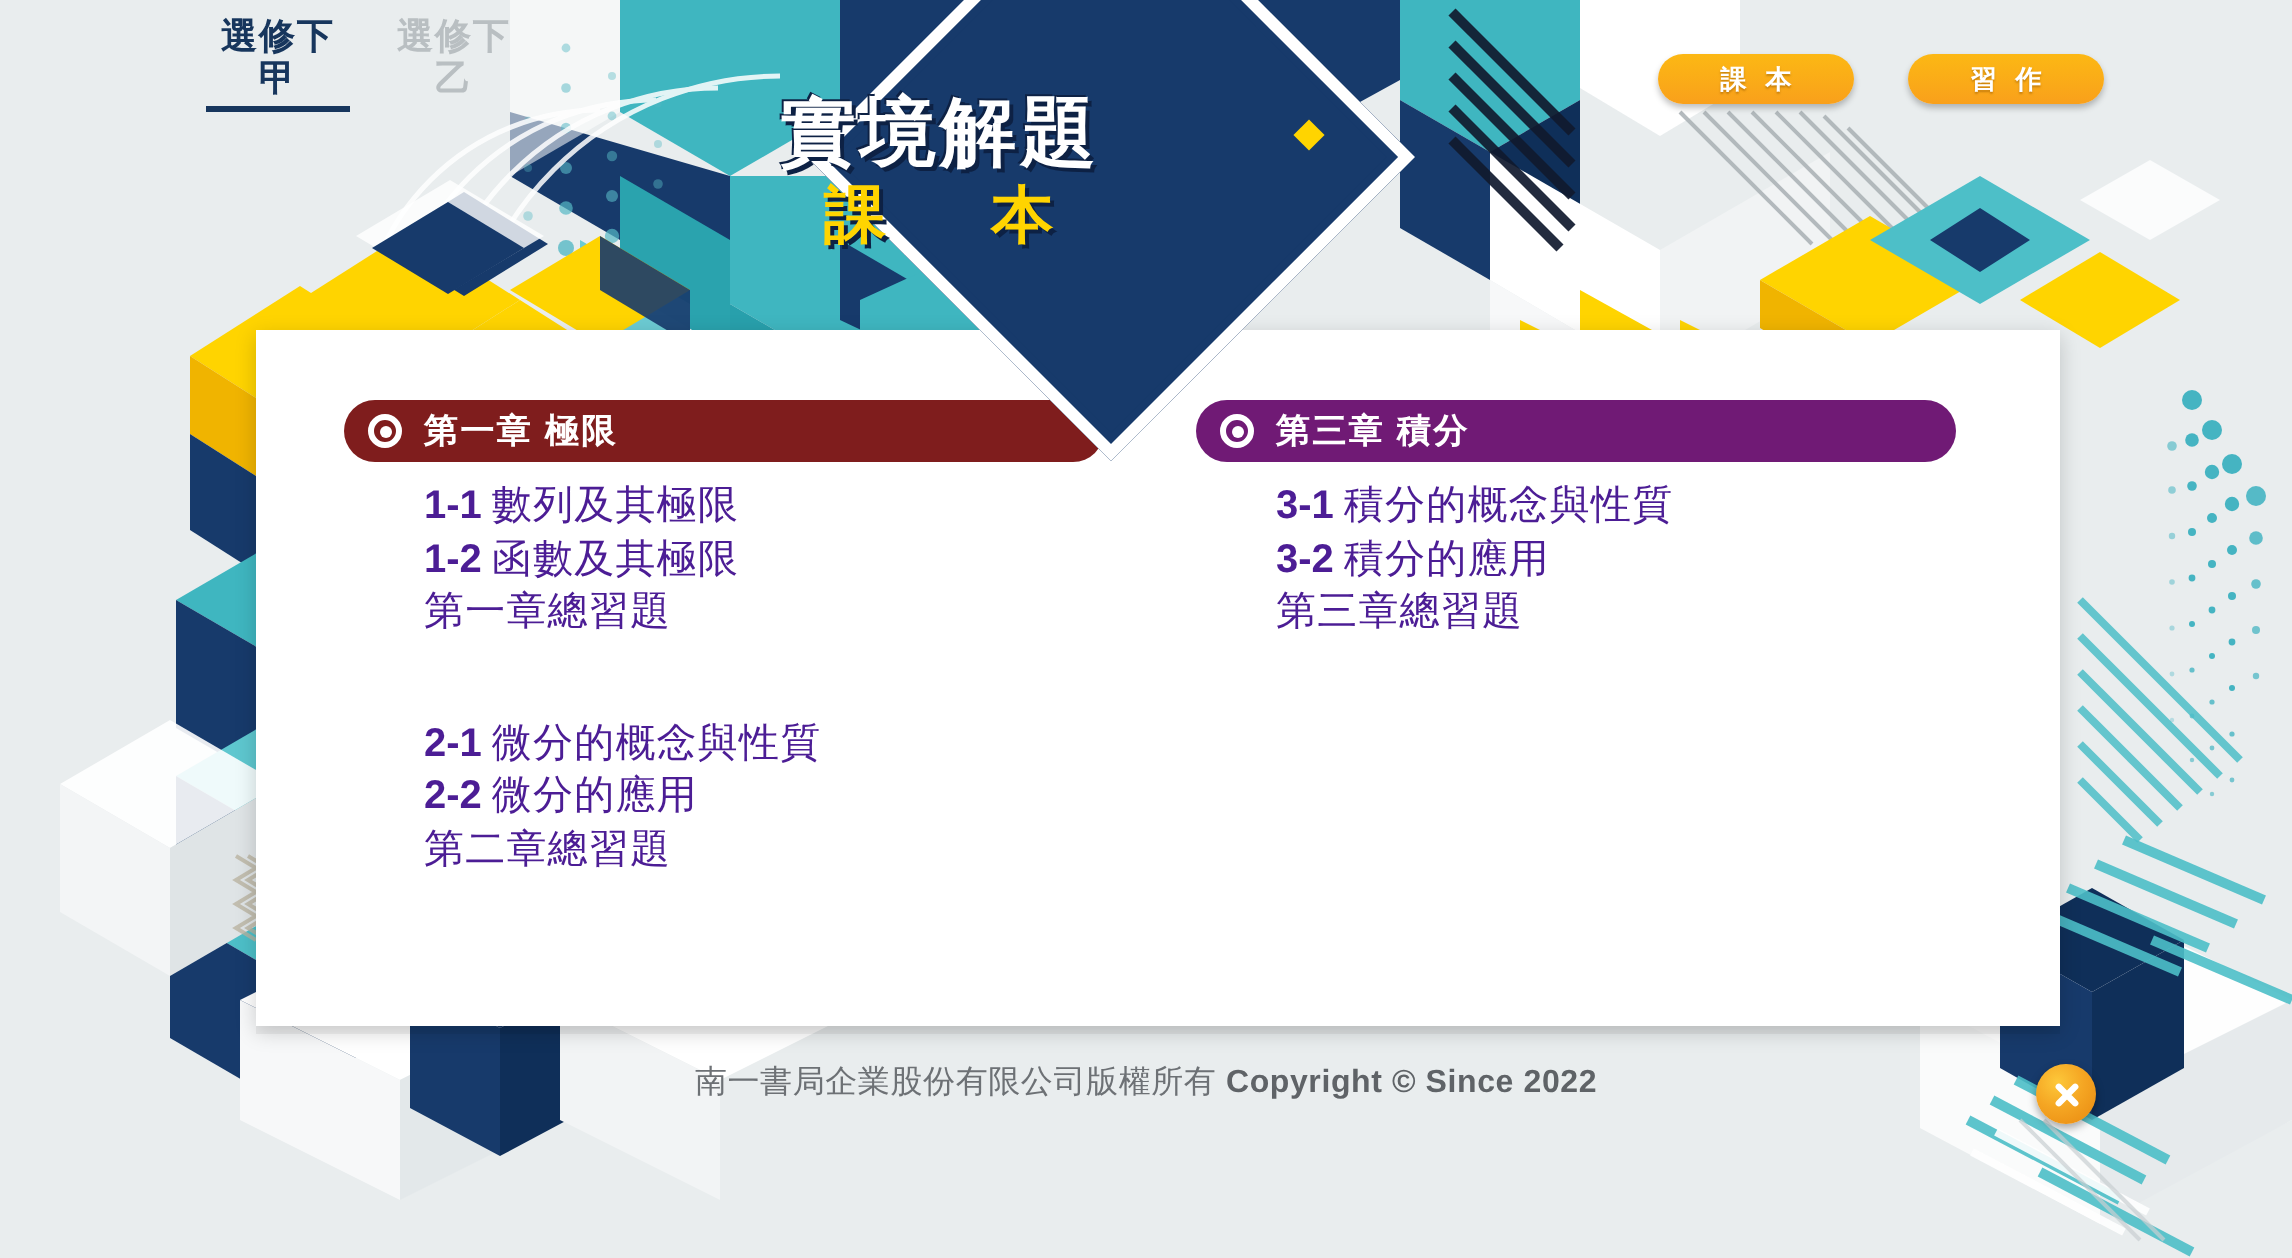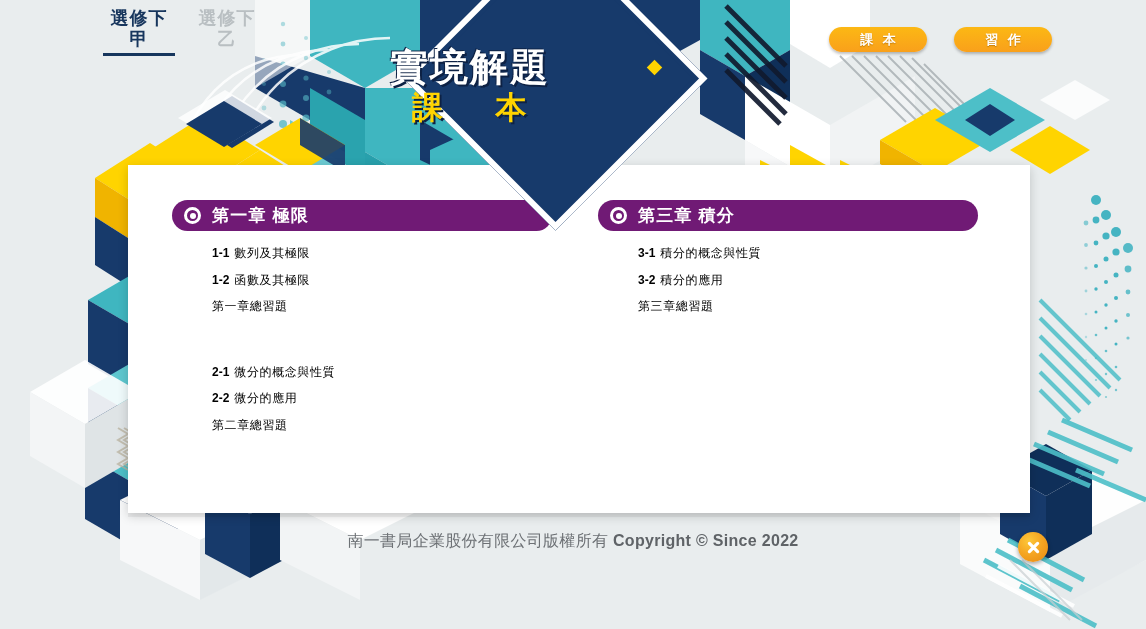--- a/index.html
+++ b/index.html
@@ -109,21 +109,21 @@
   }
   .chapter-head .ring::after {
     content: ""; position: absolute; left: 50%; top: 50%;
     width: 6px; height: 6px; margin: -3px 0 0 -3px;
     border-radius: 50%; background: #fff;
   }
   .chapter-title { white-space: nowrap; }
 
   .sections { padding: 9px 0 0 40px; }
   .sec {
-    font-size: 12px; color: #000000; line-height: 26.5px;
+    font-size: 20px; color: #4c1d95; line-height: 26.5px;
     letter-spacing: .6px; cursor: pointer; white-space: nowrap;
   }
   .sec .num { font-weight: 700; letter-spacing: 0; margin-right: 5px; }
 
   
   .footer {
     position: absolute; left: 0; right: 0; top: 531px;
     text-align: center; z-index: 25;
     font-size: 16px; color: #6d7175; letter-spacing: .3px;
   }
@@ -396,21 +396,21 @@
       <div class="banner-main">實境解題</div>
       <div class="banner-sub">課 本</div>
     </div>
   </div>
 
   <div class="card">
 
     <div class="col">
 
       <div class="chapter">
-        <div class="chapter-head" style="background:#701a75">
+        <div class="chapter-head" style="background:#7f1d1d">
           <span class="ring"></span>
           <span class="chapter-title">第一章 極限</span>
         </div>
         <div class="sections">
           <div class="sec">
             <span class="num">1-1</span><span>數列及其極限</span>
           </div>
           <div class="sec">
             <span class="num">1-2</span><span>函數及其極限</span>
           </div>

